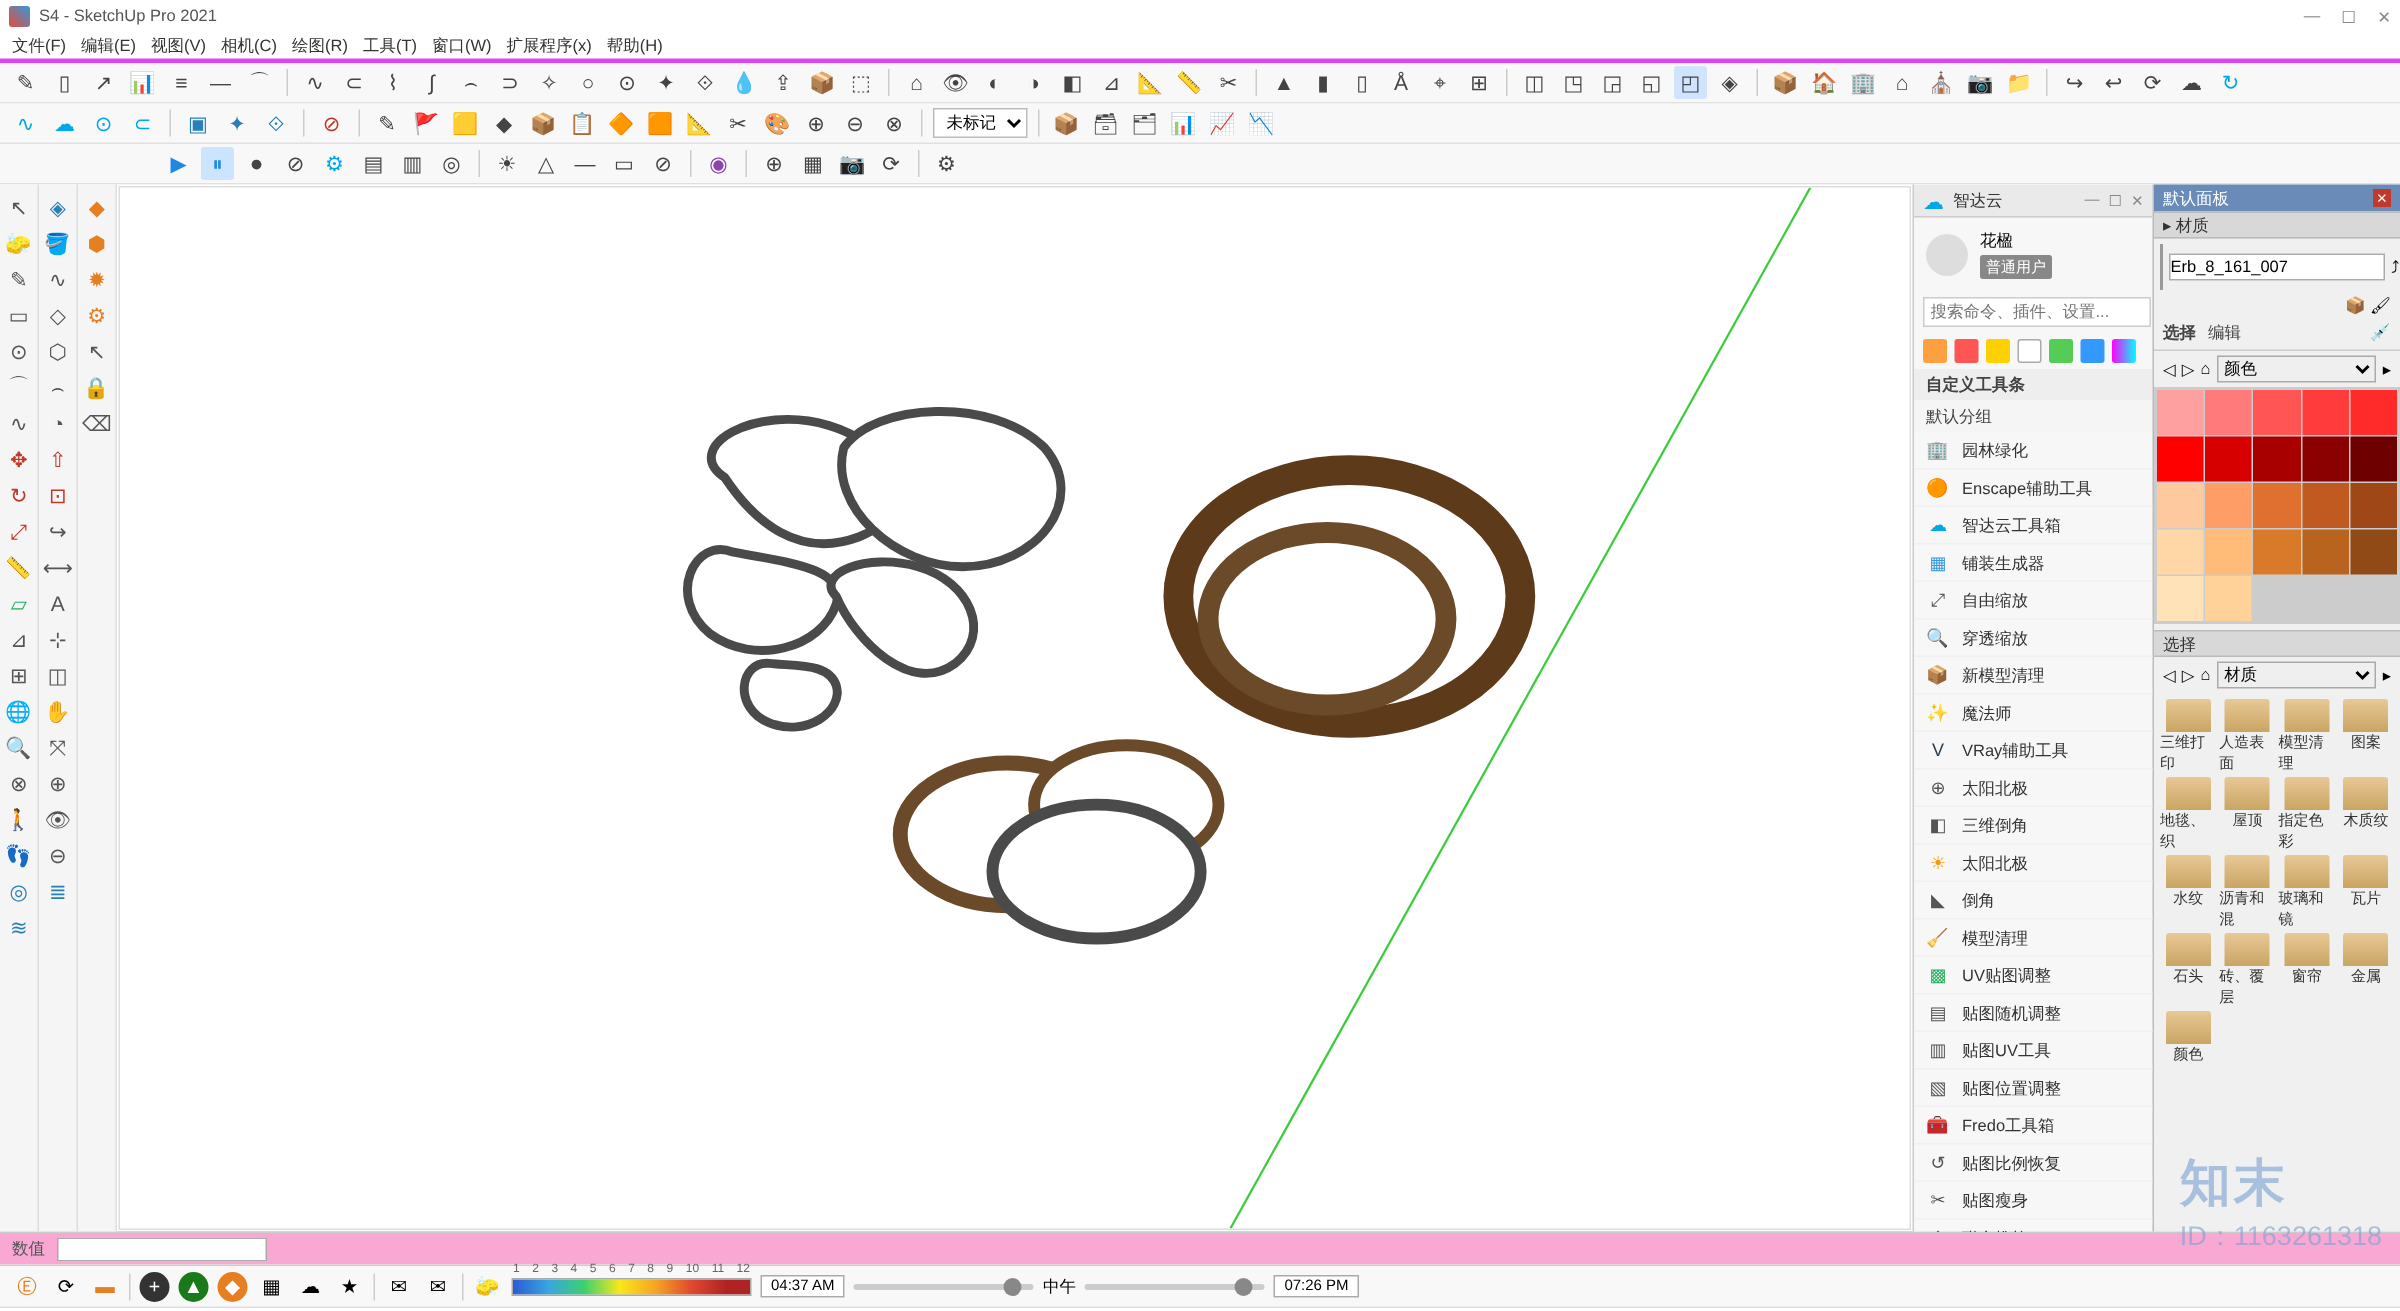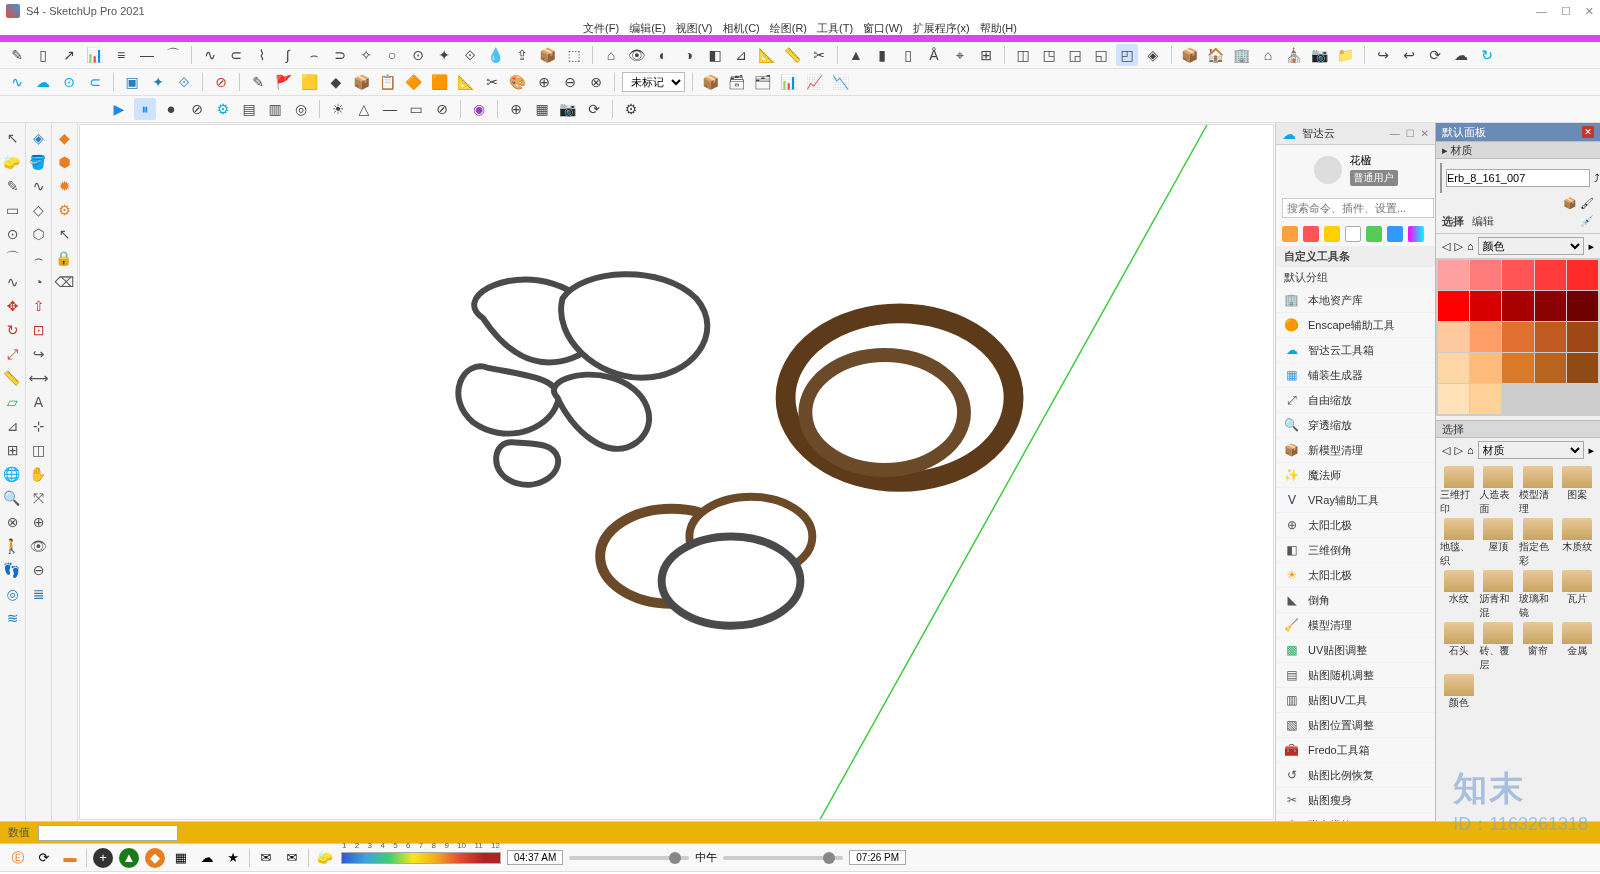--- a/index.html
+++ b/index.html
@@ -4,21 +4,21 @@
 <style>
 * { margin: 0; padding: 0; box-sizing: border-box; font-family: "Microsoft YaHei", sans-serif; }
 body { width: 1600px; height: 874px; background: #f0f0f0; overflow: hidden; position: relative; font-size: 11px; }
 
 
 .titlebar { height: 22px; background: #fff; display: flex; align-items: center; padding: 0 6px; color: #555; }
 .titlebar .logo { width: 14px; height: 14px; background: linear-gradient(45deg,#e74c3c,#3498db); border-radius: 2px; margin-right: 6px; }
 .titlebar .winctrl { margin-left: auto; display: flex; gap: 14px; color: #888; }
 
 
-.menubar { height: 20px; background: #fff; display: flex; align-items: center; padding: 0 8px; gap: 10px; color: #333; border-bottom: 7px solid #d946ef; justify-content: center; }
+.menubar { height: 20px; background: #fff; display: flex; align-items: center; padding: 0 8px; gap: 10px; color: #333; border-bottom: 3px solid #d946ef; }
 .menubar span { cursor: default; }
 
 
 .toolrow { background: #f8f8f8; display: flex; align-items: center; padding: 2px 6px; gap: 4px; border-bottom: 1px solid #e0e0e0; flex-wrap: nowrap; }
 .toolrow .tbtn { width: 22px; height: 22px; display: flex; align-items: center; justify-content: center; border-radius: 2px; cursor: pointer; color: #444; font-size: 14px; }
 .toolrow .sep { width: 1px; height: 18px; background: #ccc; margin: 0 3px; }
 .toolrow select { font-size: 11px; height: 20px; border: 1px solid #bbb; background: #fff; padding: 0 4px; }
 
 .row3-offset { padding-left: 108px; }
 
@@ -29,21 +29,21 @@
 .tb-col .tbtn { width: 22px; height: 22px; display: flex; align-items: center; justify-content: center; cursor: pointer; font-size: 14px; color: #555; border-radius: 2px; }
 
 .viewport { flex: 1; background: #fff; position: relative; border: 1px solid #ddd; margin: 1px; overflow: hidden; }
 .viewport svg { width: 100%; height: 100%; }
 
 
 .rightbar { width: 160px; background: #f7f7f7; border-left: 1px solid #ccc; display: flex; flex-direction: column; overflow: hidden; }
 .panel-head { height: 22px; background: #eaeaea; display: flex; align-items: center; padding: 0 6px; gap: 6px; color: #333; border-bottom: 1px solid #ccc; }
 .panel-head .cloud-ic { color: #00a8e8; font-size: 14px; }
 .panel-head .winbtns { margin-left: auto; display: flex; gap: 6px; color: #888; font-size: 10px; }
-.user-row { display: flex; align-items: center; gap: 8px; padding: 8px; justify-content: center; }
+.user-row { display: flex; align-items: center; gap: 8px; padding: 8px; }
 .avatar { width: 28px; height: 28px; border-radius: 50%; background: #ddd; }
 .utag { background: #888; color: #fff; font-size: 10px; padding: 1px 4px; border-radius: 2px; margin-top: 2px; display: inline-block; }
 .search-row { display: flex; align-items: flex-end; padding: 4px 6px; gap: 4px; }
 .search-row input { flex: 1; border: 1px solid #ccc; height: 20px; font-size: 11px; padding: 0 4px; }
 
 .chiprow { display: flex; gap: 5px; padding: 4px 6px; flex-wrap: wrap; }
 .chiprow .chip { width: 16px; height: 16px; border-radius: 2px; }
 .sect-label { background: #eee; padding: 3px 8px; font-weight: bold; color: #444; font-size: 11px; }
 .list-item { display: flex; align-items: center; gap: 8px; padding: 4px 8px; color: #333; border-bottom: 1px solid #f0f0f0; cursor: pointer; }
 .list-item .ic { width: 16px; height: 16px; display: flex; align-items: center; justify-content: center; font-size: 12px; }
@@ -62,21 +62,21 @@
 .drow { display: flex; align-items: center; gap: 4px; padding: 3px 6px; }
 .drow select { flex: 1; font-size: 11px; height: 18px; border: 1px solid #aaa; }
 .colorgrid { display: grid; grid-template-columns: repeat(5, 1fr); gap: 1px; padding: 2px; background: #ccc; }
 .colorgrid .c { height: 30px; cursor: pointer; }
 .foldergrid { display: grid; grid-template-columns: repeat(4, 1fr); gap: 2px; padding: 4px; }
 .fold { display: flex; flex-direction: column; align-items: center; font-size: 10px; color: #333; cursor: pointer; }
 .fold .fi { width: 30px; height: 22px; background: linear-gradient(#e8c896,#c9a563); border-radius: 2px 2px 0 0; }
 .matpanel .hd .xb { margin-left:auto; background:#c0392b; width:12px; height:12px; display:flex; align-items:center; justify-content:center; font-size:9px; }
 
 
-.status1 { height: 22px; background: #eab308; border-top: 1px solid #ccc; display: flex; align-items: center; padding: 0 8px; gap: 8px; color: #555; }
+.status1 { height: 22px; background: #f9a8d4; border-top: 1px solid #ccc; display: flex; align-items: center; padding: 0 8px; gap: 8px; color: #555; }
 .status1 input { width: 140px; height: 16px; border: 1px solid #aaa; font-size: 11px; }
 
 .status2 { height: 28px; background: #f8f8f8; border-top: 1px solid #ccc; display: flex; align-items: center; padding: 0 8px; gap: 6px; }
 .status2 .ib { width: 20px; height: 20px; border-radius: 3px; display: flex; align-items: center; justify-content: center; font-size: 13px; cursor: pointer; }
 .gradbar { width: 160px; height: 12px; background: linear-gradient(90deg, #2b5bd4 0%, #3aa5e0 15%, #3bd16f 30%, #f8e71c 45%, #f5a623 60%, #e04a2f 75%, #b02323 90%); border: 1px solid #aaa; position: relative; }
 .ticks { position: absolute; top: -12px; left: 0; right: 0; display: flex; justify-content: space-between; font-size: 8px; color: #666; }
 .timechip { border: 1px solid #aaa; background: #fff; padding: 1px 6px; font-size: 10px; }
 .slidebar { width: 120px; height: 4px; background: #ccc; border-radius: 2px; position: relative; }
 .slidebar::after { content:''; position:absolute; right:8px; top:-4px; width:12px; height:12px; background:#888; border-radius:50%; }
 
@@ -348,21 +348,21 @@
       <div class="chip" style="background:#fff;border:1px solid #aaa"></div>
       <div class="chip" style="background:#55cc55"></div>
       <div class="chip" style="background:#3399ff"></div>
       <div class="chip" style="background:linear-gradient(90deg,#f0f,#0ff)"></div>
     </div>
     <div class="sect-label">自定义工具条</div>
     <div class="sect-label" style="background:#f5f5f5;font-weight:normal">默认分组</div>
     <div class="scroll" id="plugin-list">
         <div class="list-item">
           <span class="ic" style="color:#e67e22">🏢</span>
-          <span>本地资产库</span>
+          <span>园林绿化</span>
         </div>
         <div class="list-item">
           <span class="ic" style="color:#e67e22">🟠</span>
           <span>Enscape辅助工具</span>
         </div>
         <div class="list-item">
           <span class="ic" style="color:#00a8e8">☁</span>
           <span>智达云工具箱</span>
         </div>
         <div class="list-item">

